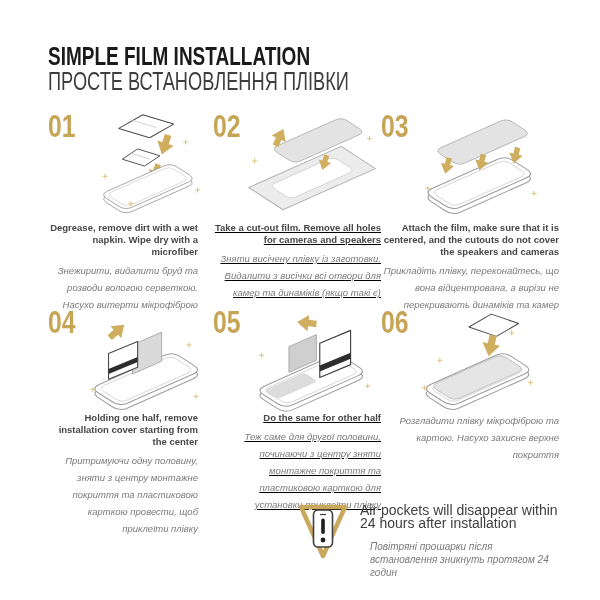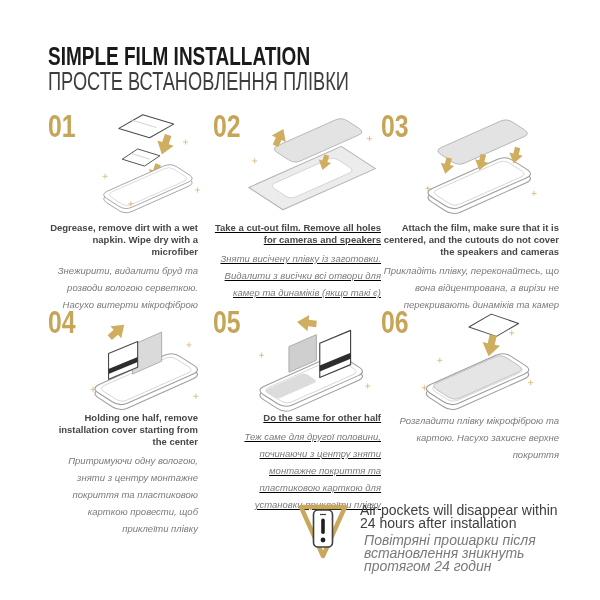--- a/index.html
+++ b/index.html
@@ -31,21 +31,21 @@
   .step-text{position:absolute;left:0;top:118px;text-align:right;}
   .row2 .step-text{top:112px;}
   .w1{width:150px;} .w2{width:168px;text-decoration:underline;} .w3{width:178px;}
   .en{margin:0 0 4px 0;font-size:9.5px;font-weight:bold;color:#474747;line-height:12px;}
   .uk{margin:0;font-size:9.5px;font-style:italic;color:#7a7a7a;line-height:17px;}
   
   .note{position:absolute;left:296px;top:500px;display:flex;align-items:flex-start;}
   .note-icon{flex:0 0 auto;margin-right:10px;}
   .note-text{width:212px;padding-top:4px;}
   .note-en{margin:0 0 4px 0;font-size:14px;font-weight:normal;color:#3f3f3f;line-height:13px;}
-  .note-uk{margin:4px;font-size:14px;font-style:italic;color:#7a7a7a;line-height:13px;}
+  .note-uk{margin:10px;font-size:10px;font-style:italic;color:#7a7a7a;line-height:13px;}
   svg{display:block;}
 </style>
 </head>
 <body>
 
 <svg width="0" height="0" style="position:absolute" aria-hidden="true">
   <defs>
     <path id="p-top" d="M-57.8 6.5 L22.6 -29.3 Q32.6 -33.8 41.8 -27.8 L58.6 -17 Q67.8 -11 57.8 -6.5 L-22.6 29.3 Q-32.6 33.8 -41.8 27.8 L-58.6 17 Q-67.8 11 -57.8 6.5 Z"></path>
     <path id="p-screen" d="M-51.3 7.6 L23.5 -25.6 Q30.8 -28.9 37.5 -24.5 L51.9 -15.3 Q58.6 -10.9 51.3 -7.6 L-23.5 25.6 Q-30.8 28.9 -37.5 24.5 L-51.9 15.3 Q-58.6 10.9 -51.3 7.6 Z"></path>
     <path id="p-film" d="M-52.6 6.9 L22.4 -26.5 Q30.6 -30.2 38.2 -25.3 L53.2 -15.5 Q60.8 -10.6 52.6 -6.9 L-22.4 26.5 Q-30.6 30.2 -38.2 25.3 L-53.2 15.5 Q-60.8 10.6 -52.6 6.9 Z"></path>
@@ -148,21 +148,21 @@
         </g>
         <use href="#arrow" transform="translate(50,26) rotate(228) scale(0.95)" fill="#d0ae5f"></use>
         <g stroke="#d8bc74" stroke-width="1" fill="none">
           <use href="#spark" transform="translate(132,44)"></use>
           <use href="#spark" transform="translate(20,96)"></use>
           <use href="#spark" transform="translate(140,104)"></use>
         </g>
       </svg>
       <div class="step-text w1">
         <p class="en">Holding one half, remove installation cover starting from the center</p>
-        <p class="uk">Притримуючи одну вологою, зняти з центру монтажне покриття та пластиковою карткою провести, щоб приклеїти плівку</p>
+        <p class="uk">Притримуючи одну половину, зняти з центру монтажне покриття та пластиковою карткою провести, щоб приклеїти плівку</p>
       </div>
     </section>
 
     <section class="step row2">
       <p class="step-num">05</p>
       <svg class="illus" viewBox="0 0 160 115">
         <use href="#iso-phone" transform="translate(82,86) scale(0.95)"></use>
         <use href="#p-film" transform="translate(58,92) scale(0.52)" fill="#dcdcdc"></use>
         <polygon points="56,76 56,46 88,32 88,62" fill="#cfcfcf" stroke="#a8a8a8" stroke-width="1.1" stroke-linejoin="round"></polygon>
         <g>

